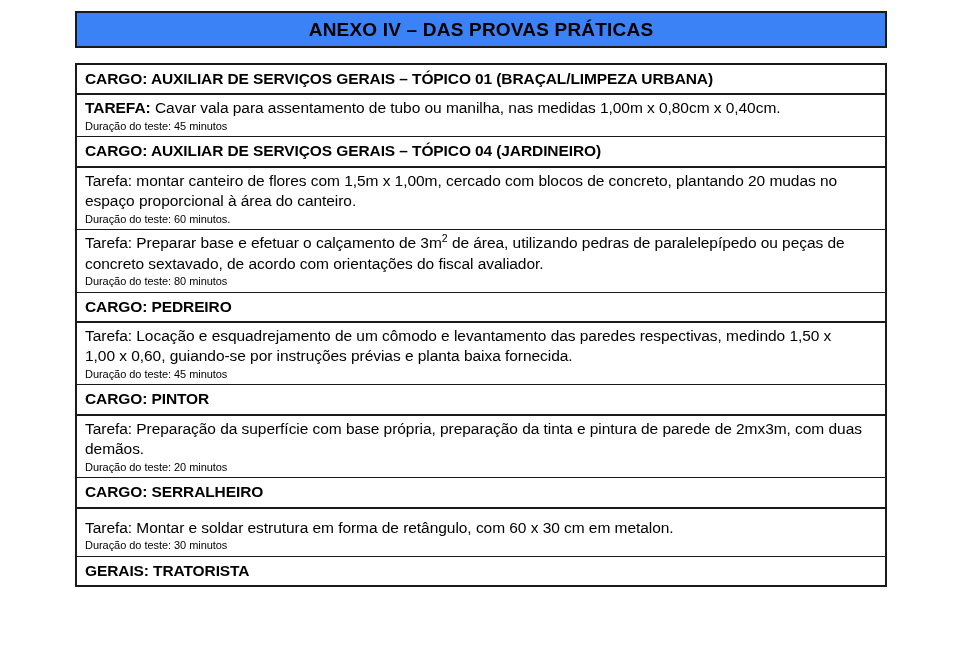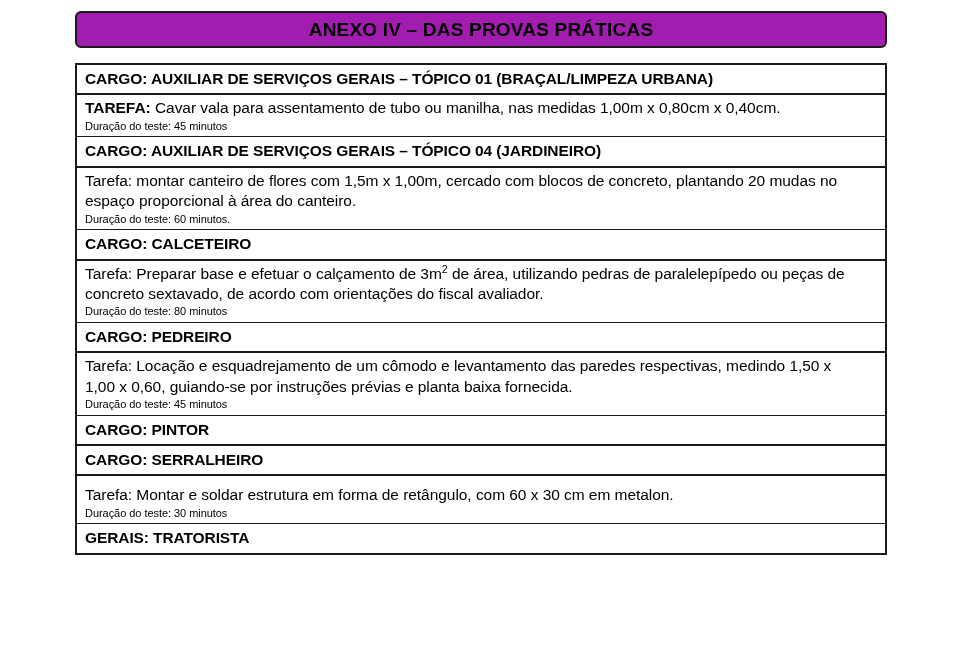--- a/index.html
+++ b/index.html
@@ -23,30 +23,29 @@
     overflow: hidden;
   }
 
   
   .title-bar {
     position: absolute;
     left: 75px;
     top: 11px;
     width: 812px;
     height: 37px;
-    background: #a21caf;
+    background: #3b82f6;
     border-top: 2px solid #1a1a1a;
     border-bottom: 2px solid #1a1a1a;
     border-left: 2px solid #1a1a1a;
     border-right: 2px solid #1a1a1a;
     box-sizing: border-box;
     display: flex;
     align-items: center;
     justify-content: center;
-    border-radius: 6px;
   }
   .title-bar .title-text {
     font-size: 19px;
     font-weight: bold;
     letter-spacing: 0.2px;
     white-space: nowrap;
   }
 
   
   .table {
@@ -128,38 +127,39 @@
     </div>
 
     <div class="row row-cargo">
       <div class="cargo-text">CARGO: AUXILIAR DE SERVIÇOS GERAIS – TÓPICO 04 (JARDINEIRO)</div>
     </div>
     <div class="row row-body">
       <div class="line"><span>Tarefa:</span><span> montar canteiro de flores com 1,5m x 1,00m, cercado com blocos de concreto, plantando 20 mudas no espaço proporcional à área do canteiro.</span></div>
       <div class="duration">Duração do teste: 60 minutos.</div>
     </div>
 
-    <div class="row row-cargo">
-      <div class="cargo-text">CARGO: CALCETEIRO</div>
-    </div>
     <div class="row row-body">
       <div class="line"><span>Tarefa:</span><span> Preparar base e efetuar o calçamento de 3m</span><span class="sup">2</span><span> de área, utilizando pedras de paralelepípedo ou peças de concreto sextavado, de acordo com orientações do fiscal avaliador.</span></div>
       <div class="duration">Duração do teste: 80 minutos</div>
     </div>
 
     <div class="row row-cargo">
       <div class="cargo-text">CARGO: PEDREIRO</div>
     </div>
     <div class="row row-body">
       <div class="line"><span>Tarefa:</span><span> Locação e esquadrejamento de um cômodo e levantamento das paredes respectivas, medindo 1,50 x 1,00 x 0,60, guiando-se por instruções prévias e planta baixa fornecida.</span></div>
       <div class="duration">Duração do teste: 45 minutos</div>
     </div>
 
     <div class="row row-cargo">
       <div class="cargo-text">CARGO: PINTOR</div>
+    </div>
+    <div class="row row-body">
+      <div class="line"><span>Tarefa:</span><span> Preparação da superfície com base própria, preparação da tinta e pintura de parede de 2mx3m, com duas demãos.</span></div>
+      <div class="duration">Duração do teste: 20 minutos</div>
     </div>
 
     <div class="row row-cargo">
       <div class="cargo-text">CARGO: SERRALHEIRO</div>
     </div>
     <div class="row row-body pad-extra">
       <div class="line"><span>Tarefa:</span><span> Montar e soldar estrutura em forma de retângulo, com 60 x 30 cm em metalon.</span></div>
       <div class="duration">Duração do teste: 30 minutos</div>
     </div>
 

